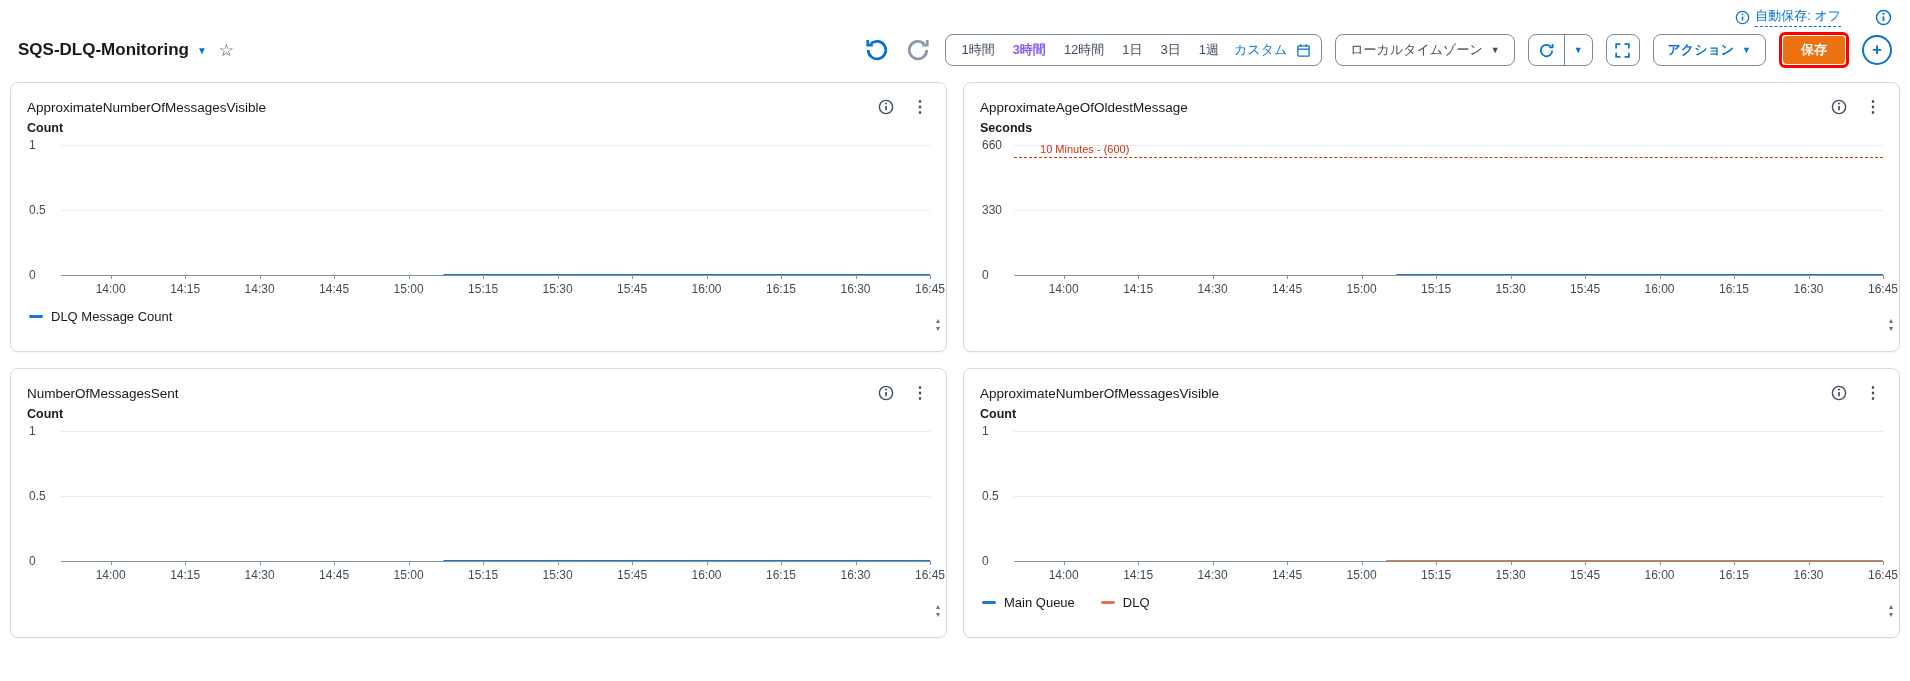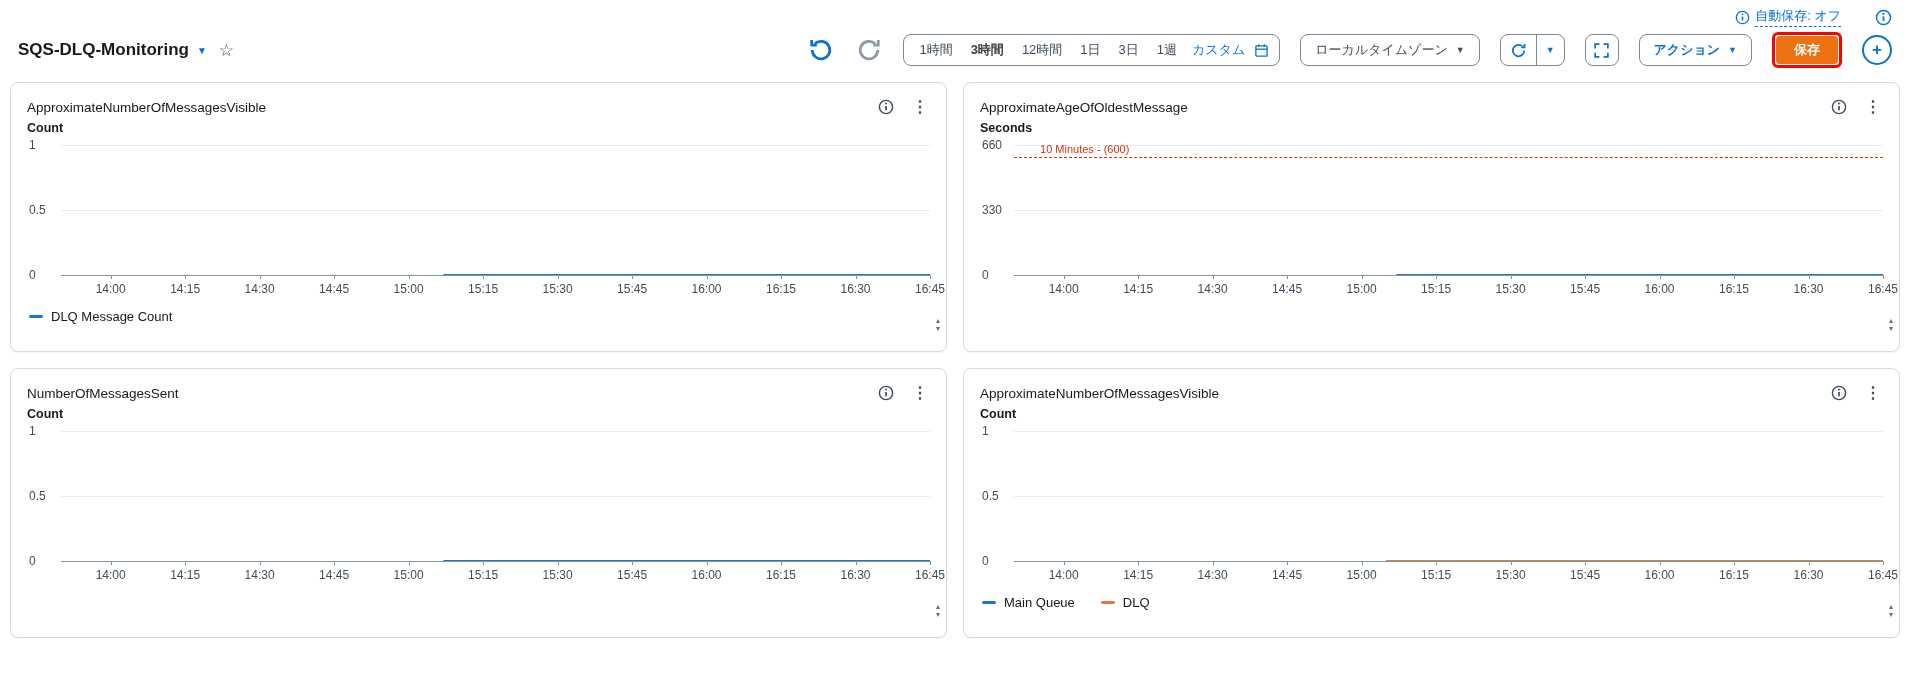--- a/index.html
+++ b/index.html
@@ -12,30 +12,30 @@
   .autosave .lbl { border-bottom:1px dashed #0972d3; padding-bottom:1px; }
   .icon-blue { color:#0972d3; display:inline-flex; align-items:center; }
 
   
   .header { display:flex; justify-content:space-between; align-items:center; padding:6px 18px 12px; }
   .title-block { display:flex; align-items:center; gap:8px; }
   .title-block h1 { font-size:17px; font-weight:700; color:#16191f; }
   .caret { color:#0972d3; font-size:10px; cursor:pointer; }
   .star { color:#414d5c; font-size:17px; cursor:pointer; margin-left:4px; }
 
-  .toolbar { display:flex; align-items:center; gap:20px; }
+  .toolbar { display:flex; align-items:center; gap:13px; }
   .icon-circle { width:28px; height:28px; border:none; background:transparent; display:inline-flex; align-items:center; justify-content:center; cursor:pointer; padding:0; }
   .icon-circle.undo { color:#0972d3; }
   .icon-circle.redo { color:#8d99a8; }
   .icon-circle.add  { width:30px; height:30px; border:2px solid #0972d3; border-radius:50%; color:#0972d3; font-size:17px; font-weight:700; background:#fff; }
 
   .time-seg { display:flex; align-items:center; height:32px; border:1px solid #7d8998; border-radius:8px; padding:0 6px; background:#fff; }
   .time-items { display:flex; align-items:center; }
   .time-opt { padding:0 9px; font-size:13px; color:#414d5c; cursor:pointer; white-space:nowrap; }
-  .time-opt.selected { color:#404040; font-weight:700; }
+  .time-opt.selected { color:#8b5cf6; font-weight:700; }
   .custom-opt { padding:0 9px 0 6px; font-size:13px; color:#0972d3; cursor:pointer; white-space:nowrap;text-align:center; }
   .cal { color:#0972d3; cursor:pointer; display:inline-flex; align-items:center; padding-right:4px; }
 
   .btn { height:32px; border:1px solid #7d8998; border-radius:8px; background:#fff; display:inline-flex; align-items:center; gap:8px; padding:0 14px; font-size:13px; color:#414d5c; cursor:pointer; font-family:inherit; }
   .btn .caret-sm { font-size:9px; }
   .btn.actions { color:#0972d3; font-weight:700; }
   .btn.sq { width:34px; padding:0; justify-content:center; color:#0972d3; }
 
   .split { display:inline-flex; height:32px; border:1px solid #7d8998; border-radius:8px; overflow:hidden; background:#fff; }
   .split button { border:none; background:transparent; color:#0972d3; cursor:pointer; display:inline-flex; align-items:center; justify-content:center; padding:0 9px; font-size:9px; }

